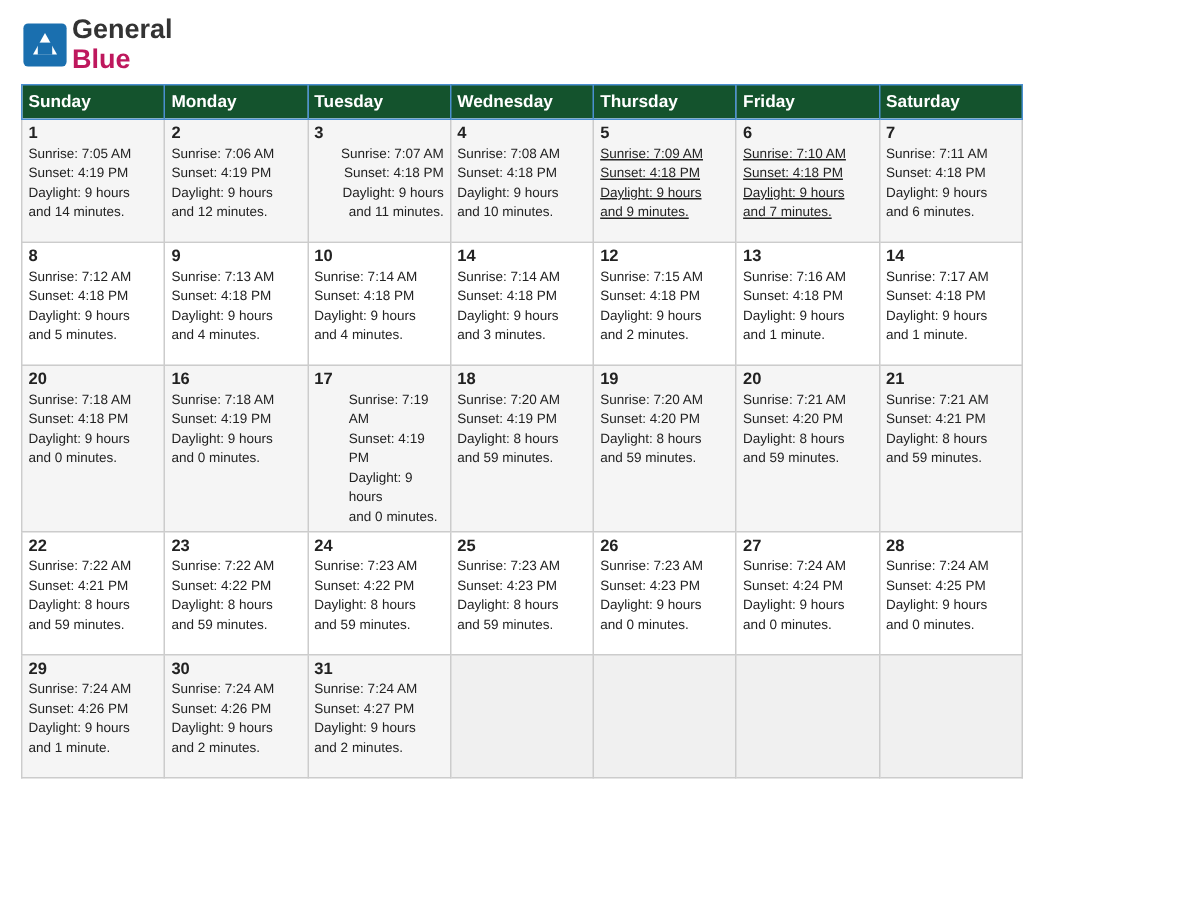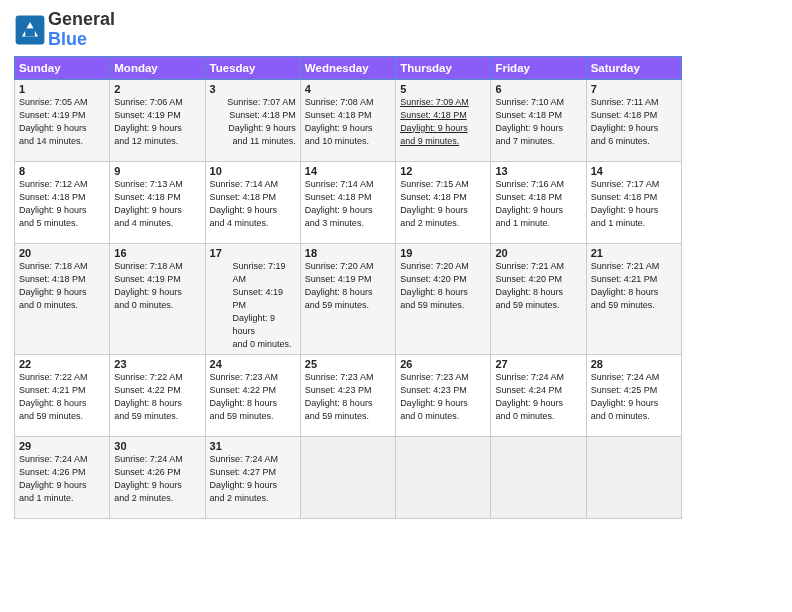--- a/index.html
+++ b/index.html
@@ -25,21 +25,21 @@
     .logo {
       display: flex;
       align-items: center;
     }
     .logo-text {
       font-size: 18px;
       font-weight: bold;
       color: #333;
       line-height: 1.1;
     }
-    .logo-text .blue { color: #3b82f6; }
+    .logo-text .blue { color: #be185d; }
     .logo-icon {
       width: 32px;
       height: 32px;
       margin-right: 2px;
     }
     .title-block {
       text-align: right;
     }
     .title-block h1 {
       font-size: 28px;
@@ -51,21 +51,21 @@
       font-size: 15px;
       color: #444;
       font-weight: normal;
     }
     table {
       width: 100%;
       border-collapse: collapse;
       table-layout: fixed;
     }
     thead tr th {
-      background-color: #8b5cf6;
+      background-color: #14532d;
       color: #fff;
       font-size: 11.5px;
       font-weight: bold;
       padding: 5px 4px;
       text-align: left;
       border: 1px solid #4a8fd0;
     }
     tbody tr td {
       border: 1px solid #ccc;
       vertical-align: top;
@@ -157,21 +157,21 @@
           </td>
           <td>
             <span class="day-num">5</span>
             <div class="day-info" style="white-space: pre-line; text-decoration: underline;">Sunrise: 7:09 AM
 Sunset: 4:18 PM
 Daylight: 9 hours
 and 9 minutes.</div>
           </td>
           <td>
             <span class="day-num">6</span>
-            <div class="day-info" style="white-space: pre-line;">Sunrise: 7:10 AM
+            <div class="day-info" style="white-space: pre-line; text-decoration: underline;">Sunrise: 7:10 AM
 Sunset: 4:18 PM
 Daylight: 9 hours
 and 7 minutes.</div>
           </td>
           <td>
             <span class="day-num">7</span>
             <div class="day-info" style="white-space: pre-line;">Sunrise: 7:11 AM
 Sunset: 4:18 PM
 Daylight: 9 hours
 and 6 minutes.</div>

